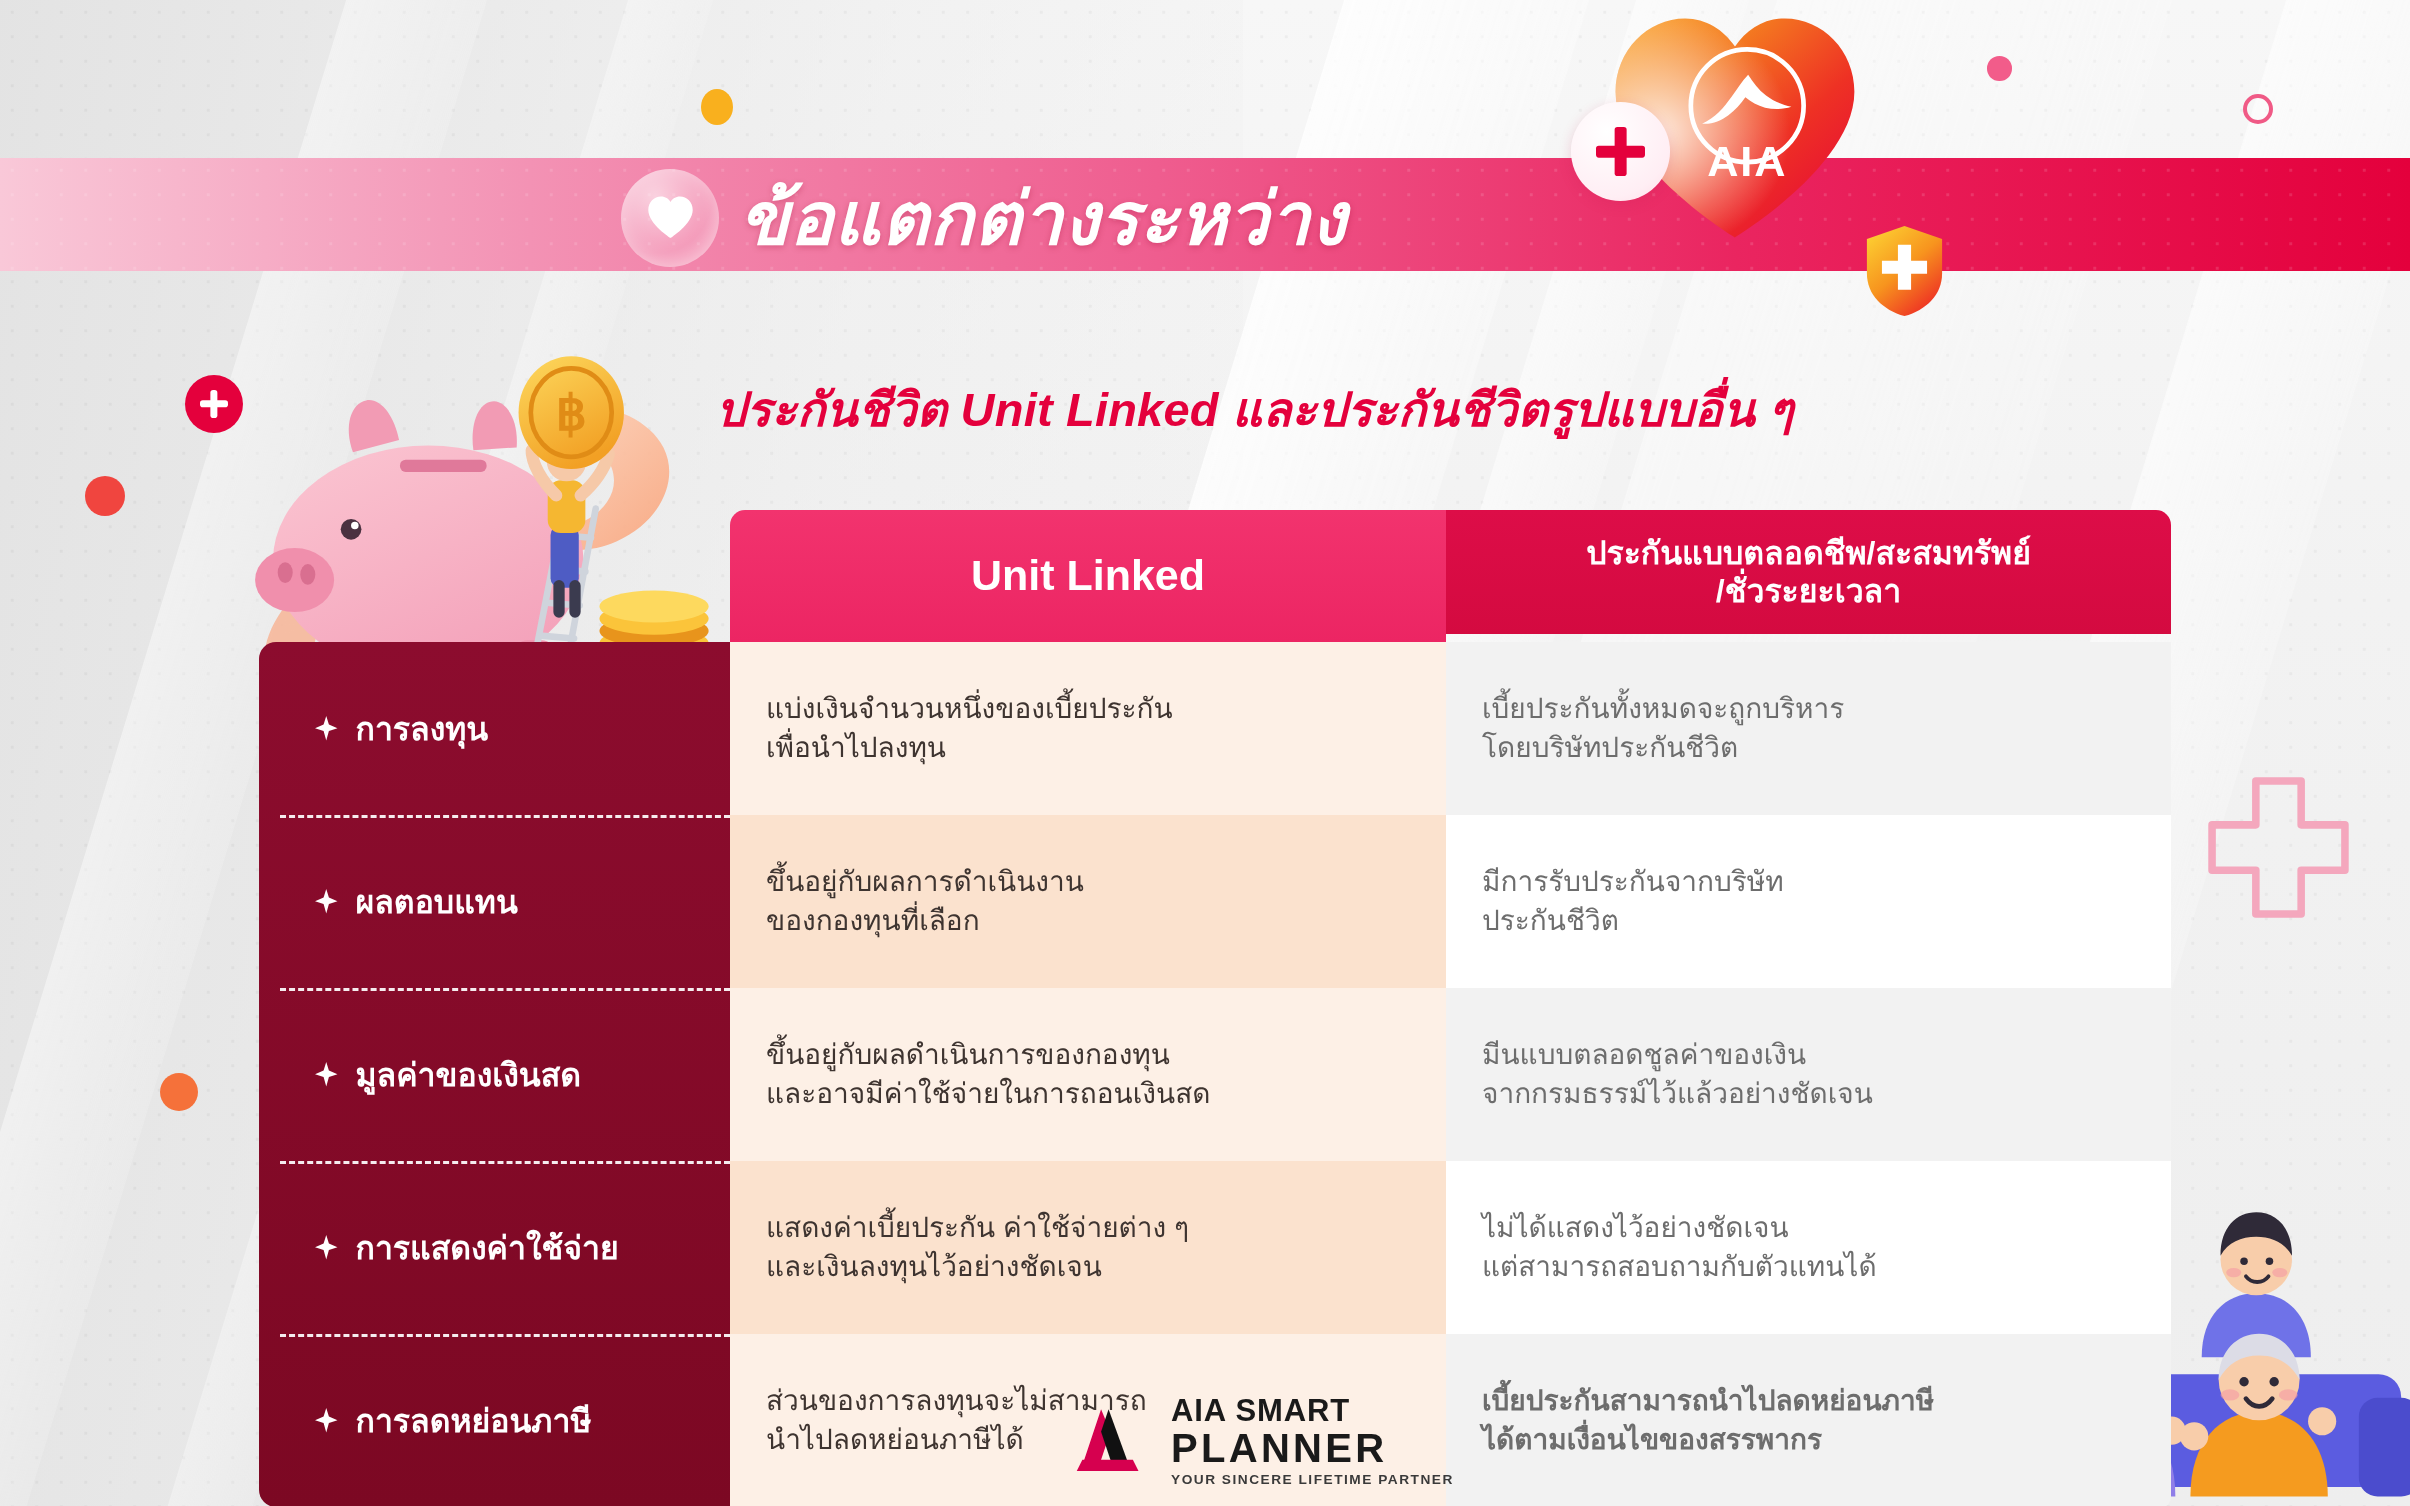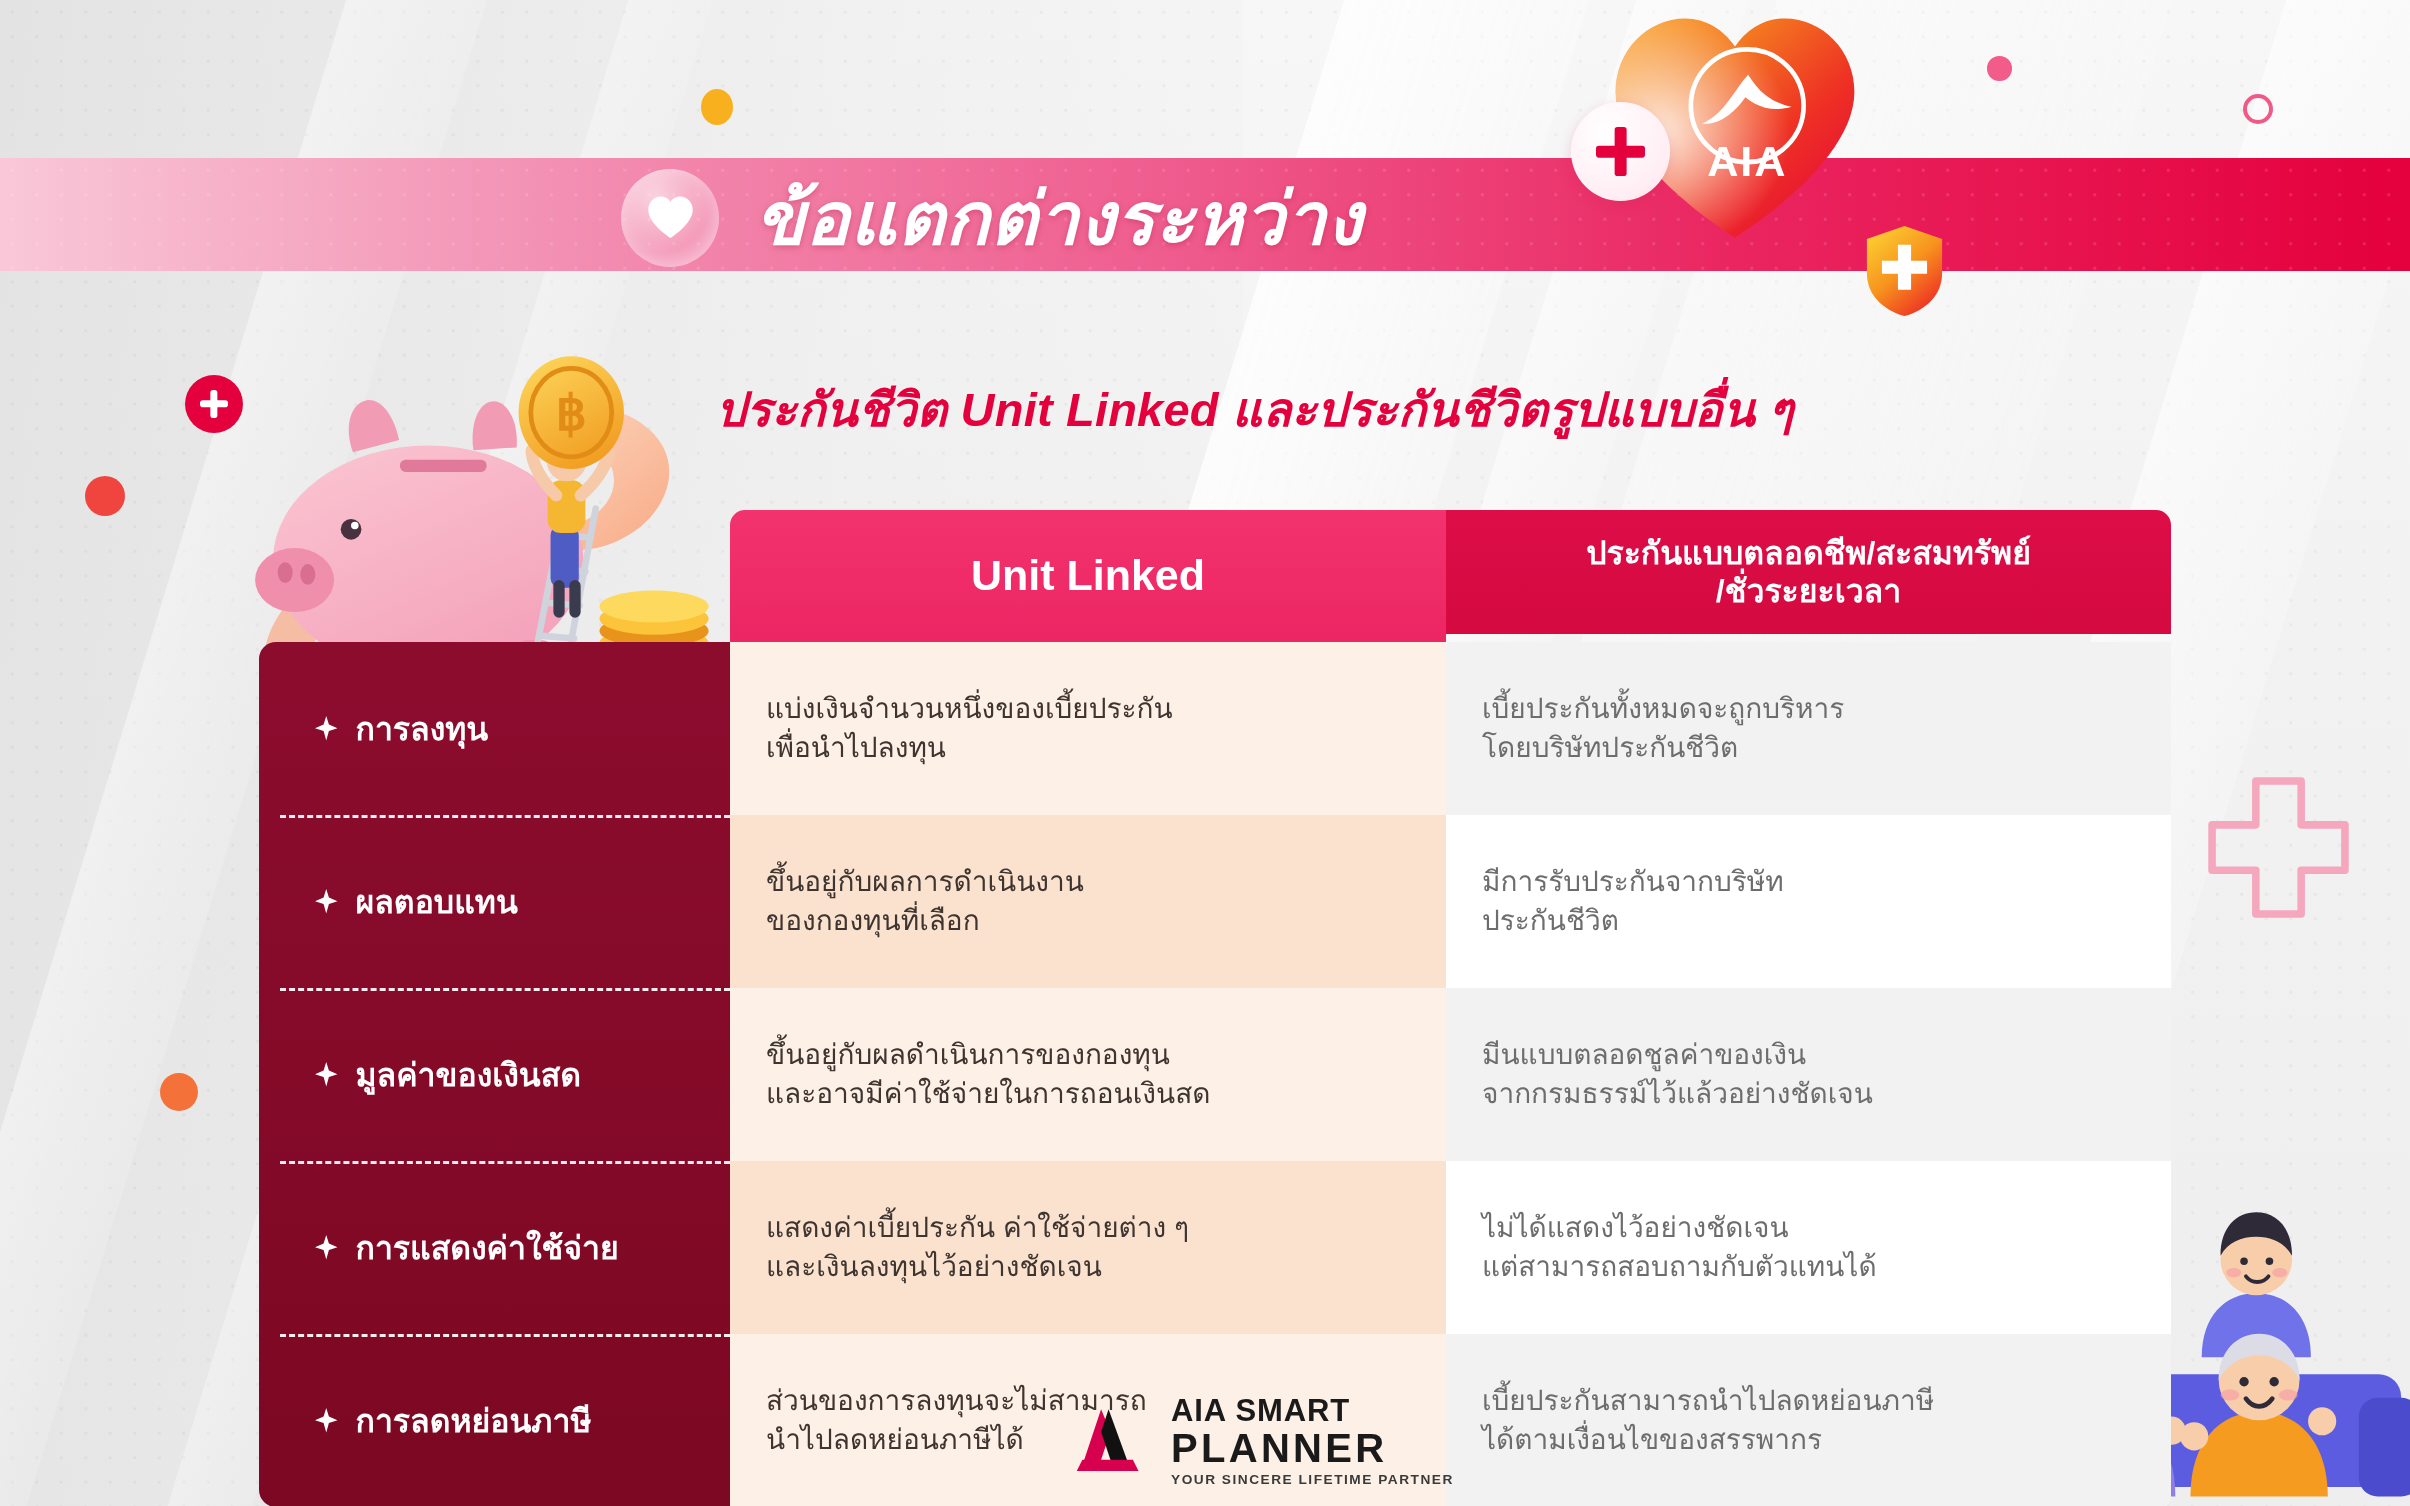--- a/index.html
+++ b/index.html
@@ -54,21 +54,21 @@
     position: absolute; left: 0; top: 158px; width: 2411px; height: 113px;
     background: linear-gradient(90deg, #f9c8d8 0%, #f392b4 22%, #ef5d8f 48%, #ea2560 72%, #e4003c 100%);
   }
   .title-band-dots {
     position:absolute; inset:0;
     background-image: radial-gradient(circle, rgba(255,255,255,.13) 1.5px, transparent 1.6px);
     background-size: 24.5px 24.5px;
   }
   .title-row {
     position:absolute; left: 621px; top: 169px;
-    display:flex; align-items:center; gap: 36px; z-index: 6; justify-content: flex-end;
+    display:flex; align-items:center; gap: 20px; z-index: 6; justify-content: flex-end;
   }
   .heart-badge {
     width: 98px; height: 98px; border-radius: 50%;
     background: radial-gradient(circle at 35% 28%, rgba(255,255,255,.62), rgba(255,255,255,.18) 60%, rgba(255,255,255,.30));
     display:flex; align-items:center; justify-content:center;
     box-shadow: inset 0 0 22.6px rgba(255,255,255,.5);
   }
   .heart-badge svg { width: 49px; height: 49px; }
   .title-text {
     color:#fff; font-size: 73px; font-weight: 700; font-style: italic;
@@ -148,21 +148,21 @@
   .cell {
     height: 173px; display:flex; flex-direction:column; justify-content:center;
     padding: 8px 36px; font-size: 28px; line-height: 1.36;
   }
   .col-ul .cell { color:#3e3430; }
   .col-ul .cell.odd  { background:#fdf0e6; }
   .col-ul .cell.even { background:#fbe2ce; }
   .col-other .cell { color:#6d6d6d; }
   .col-other .cell.odd  { background:#f2f2f2; }
   .col-other .cell.even { background:#ffffff; }
-  .col-other .cell:last-child { border-radius: 0 0 9.4px 0; }
+  .col-other .cell:last-child { border-radius: 0 0 9.4px 0; font-weight: bold; }
 
   
   .footer-logo {
     position:absolute; left: 1073px; top: 1395px; z-index: 6;
     display:flex; align-items:center; gap: 25px;
   }
   .footer-logo .mark { width: 73px; height: 68px; }
   .footer-logo .mark svg { width:100%; height:100%; display:block; }
   .fl-text { line-height: 1; }
   .fl-1 { font-size: 31px; font-weight: 800; letter-spacing: 0.9px; color:#1a1a1a; }

